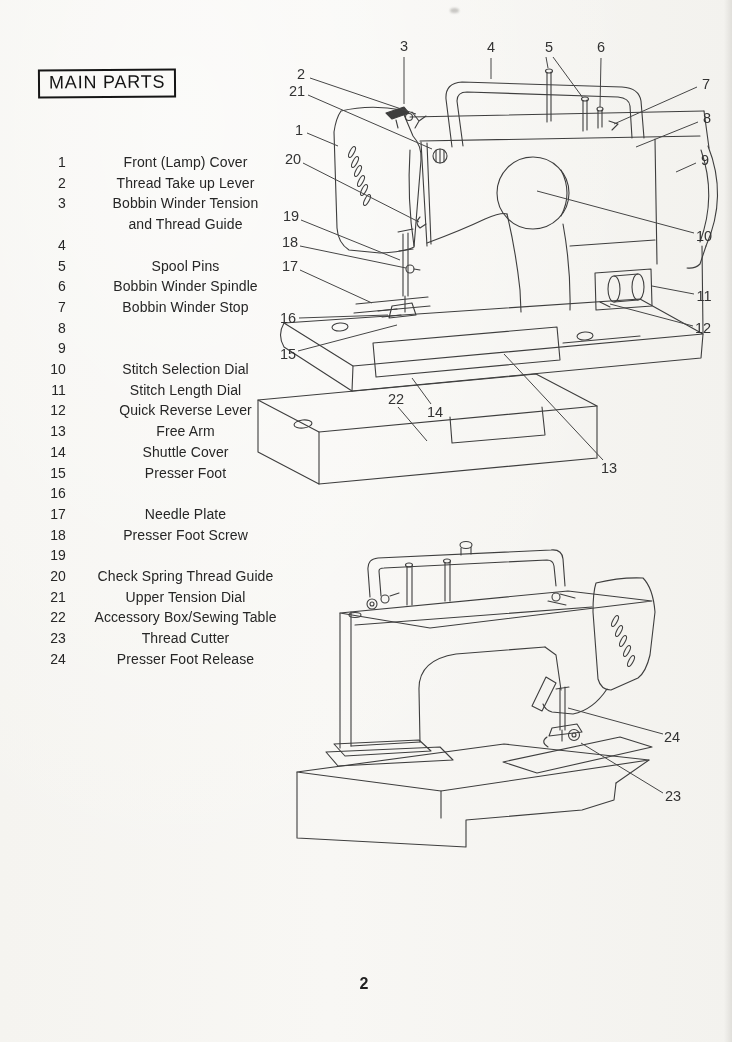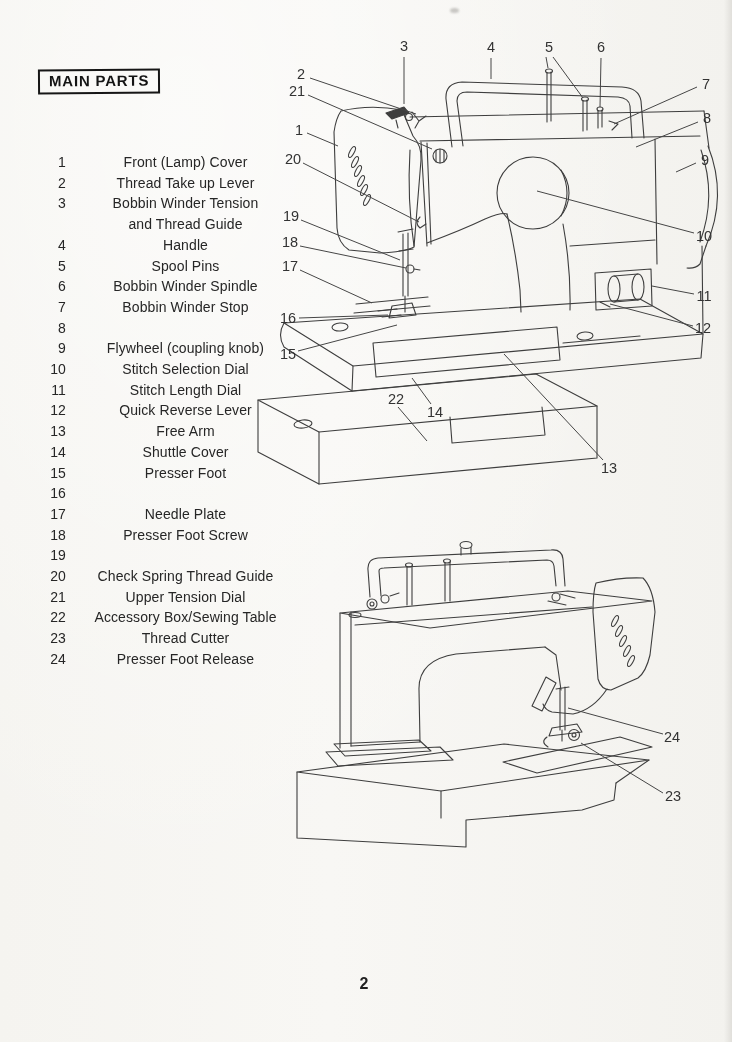--- a/index.html
+++ b/index.html
@@ -10,21 +10,21 @@
       linear-gradient(90deg,#f5f4f0 0%,#f8f7f4 45%,#f3f2ee 100%);
     font-family:"Liberation Sans",sans-serif;color:#2c2c2c;
   }
   .edge-right{position:absolute;right:0;top:0;width:8px;height:100%;
     background:linear-gradient(90deg,transparent,rgba(90,85,78,0.12));}
   .smudge{position:absolute;left:450px;top:8px;width:9px;height:5px;
     background:rgba(110,105,100,0.35);border-radius:50%;filter:blur(1px);}
   .title-box{
     position:absolute;left:38px;top:69px;display:inline-block;
     border:2.5px solid #161616;padding:1px 9px 3px;
-    font-size:15px;font-weight:bold;letter-spacing:0.8px;color:#141414;
+    font-size:18px;font-weight:normal;letter-spacing:0.8px;color:#141414;
     transform:rotate(-0.4deg);
   }
   .parts-list{position:absolute;left:40px;top:152px;width:252px;
     font-size:14px;line-height:20.7px;letter-spacing:0.1px;color:#262626;}
   .part-row{display:flex;}
   .part-num{width:26px;text-align:right;margin-right:13px;flex:none;}
   .part-label{flex:1;white-space:pre-line;text-align:center;}
   svg.overlay{position:absolute;left:0;top:0;}
   .art path,.art circle,.art ellipse{
     fill:none;stroke:#3e3e3e;stroke-width:1.1;
@@ -55,40 +55,38 @@
         <span class="part-num">2</span>
         <span class="part-label">Thread Take up Lever</span>
       </div>
       <div class="part-row">
         <span class="part-num">3</span>
         <span class="part-label">Bobbin Winder Tension
 and Thread Guide</span>
       </div>
       <div class="part-row">
         <span class="part-num">4</span>
-        <span class="part-label">Handle</span>
       </div>
       <div class="part-row">
         <span class="part-num">5</span>
         <span class="part-label">Spool Pins</span>
       </div>
       <div class="part-row">
         <span class="part-num">6</span>
         <span class="part-label">Bobbin Winder Spindle</span>
       </div>
       <div class="part-row">
         <span class="part-num">7</span>
         <span class="part-label">Bobbin Winder Stop</span>
       </div>
       <div class="part-row">
         <span class="part-num">8</span>
       </div>
       <div class="part-row">
         <span class="part-num">9</span>
-        <span class="part-label">Flywheel (coupling  knob)</span>
       </div>
       <div class="part-row">
         <span class="part-num">10</span>
         <span class="part-label">Stitch  Selection  Dial</span>
       </div>
       <div class="part-row">
         <span class="part-num">11</span>
         <span class="part-label">Stitch Length Dial</span>
       </div>
       <div class="part-row">

